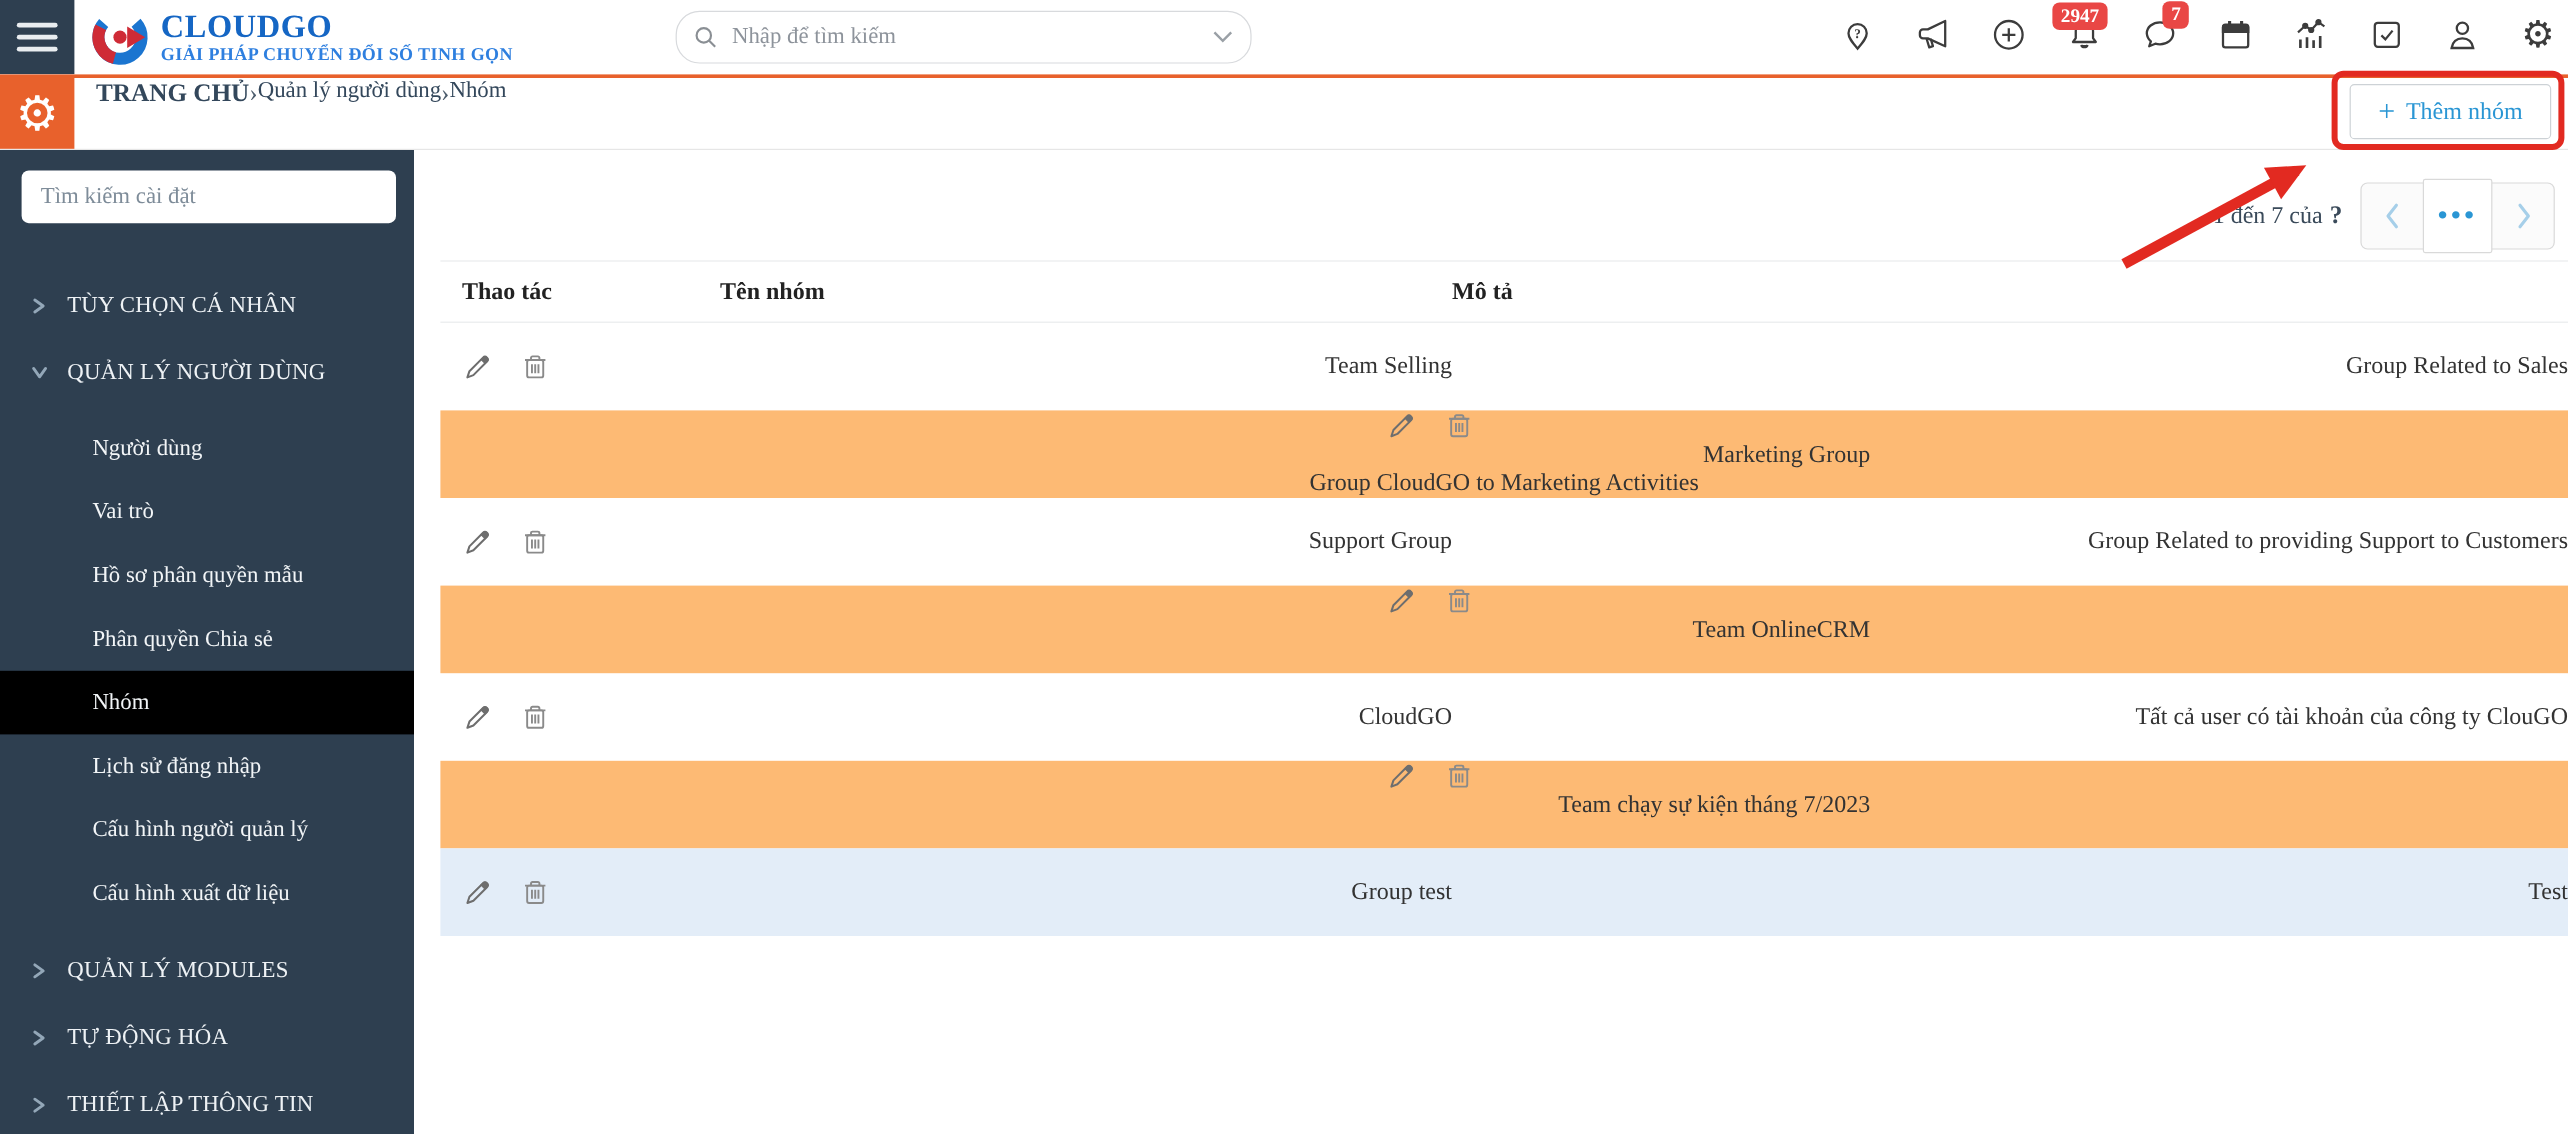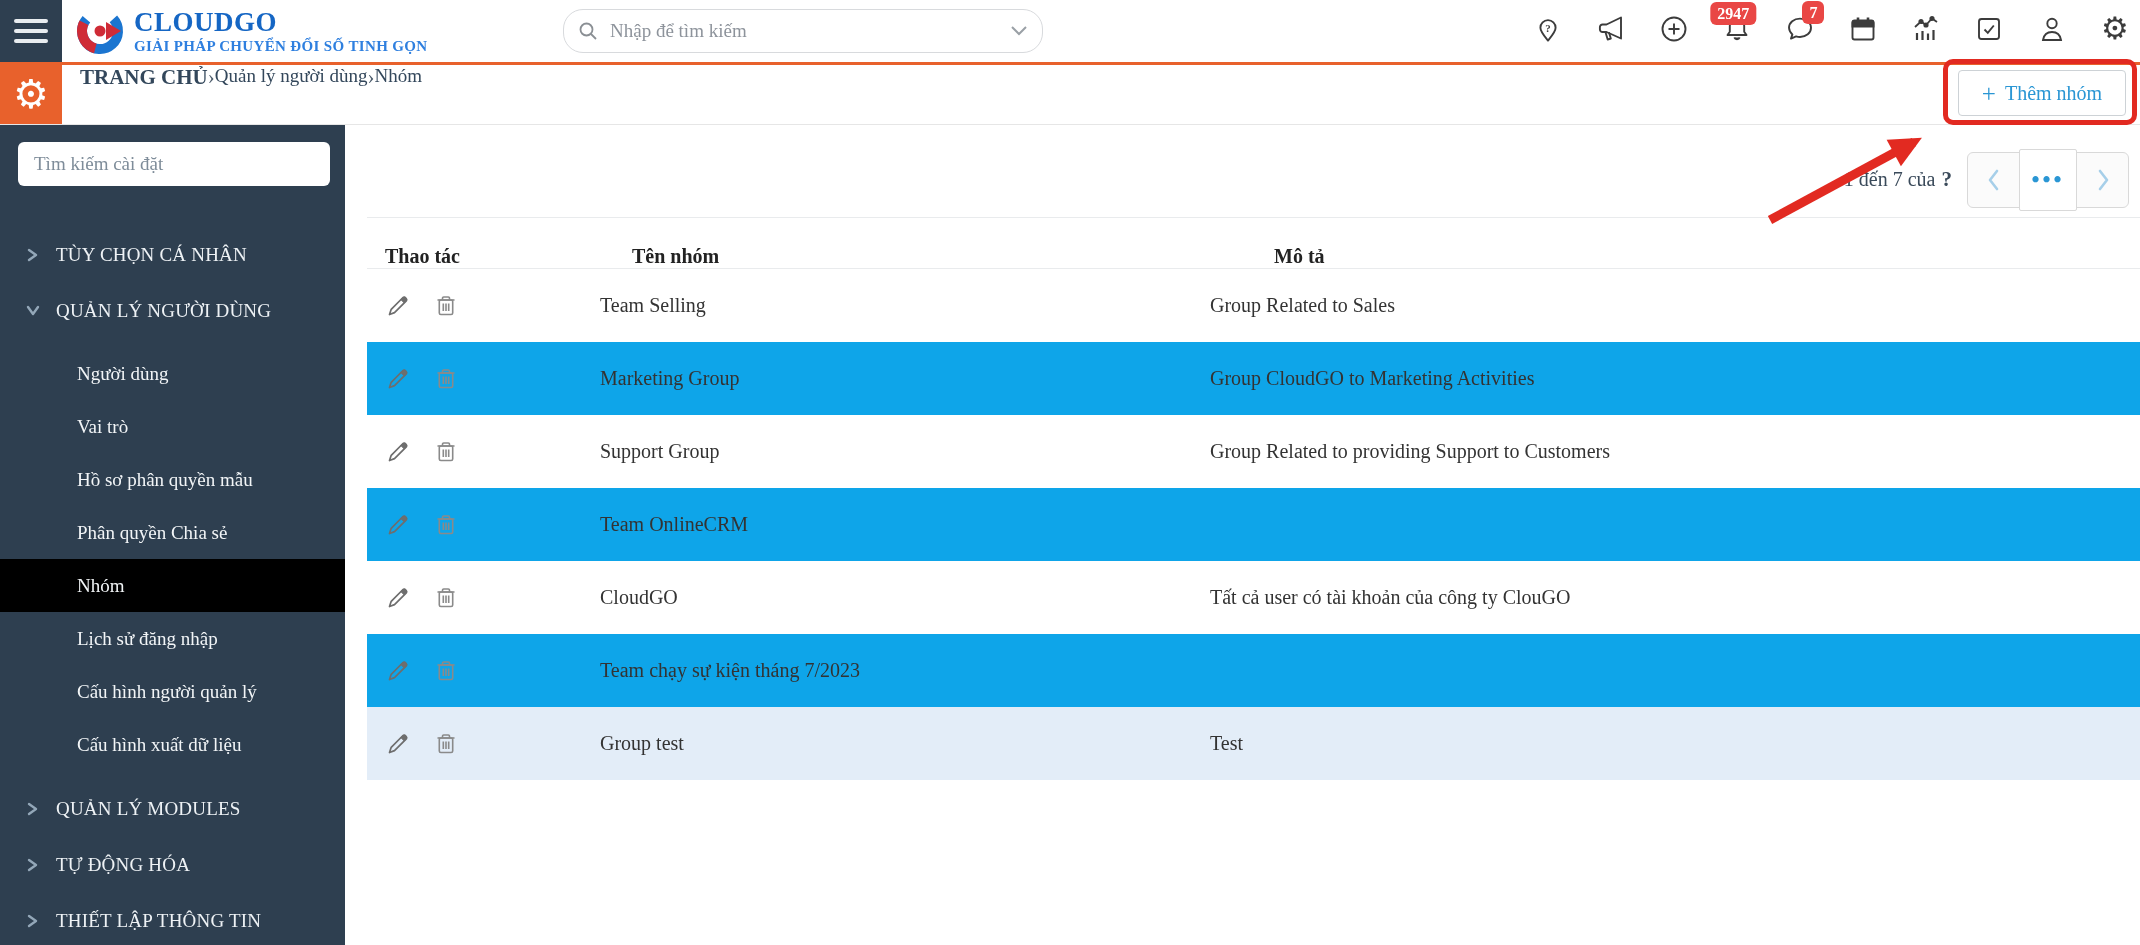--- a/index.html
+++ b/index.html
@@ -74,23 +74,23 @@
   .pg-btn{flex:1;display:flex;align-items:center;justify-content:center;cursor:pointer;}
   .pg-mid{position:relative;width:58px;flex:none;height:62px;margin-top:-4px;background:#fff;
           border:1px solid #d9d9d9;border-radius:2px;z-index:2;display:flex;align-items:center;
           justify-content:center;box-sizing:border-box;cursor:pointer;}
   .pg-dots{color:#2a96d4;font-size:23px;letter-spacing:3px;font-weight:700;line-height:20px;}
   .pg-btn svg{width:16px;height:24px;}
 
   
   .table{position:absolute;left:367px;top:217px;width:1773px;}
   .thead{height:50px;border-top:1px solid #e9ebed;border-bottom:1px solid #e9ebed;display:flex;
-         align-items:flex-end;font-size:20px;font-weight:700;color:#222;gap:32px;}
-  .tr{height:73px;display:flex;align-items:center;font-size:20px;color:#333;}
-  .tr.alt{background:#0ea5e9;}
+         align-items:center;font-size:20px;font-weight:700;color:#222;}
+  .tr{height:73px;display:flex;align-items:center;font-size:20px;color:#333;text-align:right;}
+  .tr.alt{background:#fdba74;flex-direction:column;}
   .tr.hl{background:#e3edf8;}
   .col-a{width:233px;padding-left:18px;box-sizing:border-box;display:flex;align-items:center;gap:22px;}
   .col-b{width:610px;}
   .col-c{flex:1;}
   .icon-btn{width:26px;height:26px;cursor:pointer;display:inline-flex;}
   .icon-btn svg{width:26px;height:26px;}
 
   .hidden-defs{position:absolute;width:0;height:0;overflow:hidden;}
 </style>
 </head>

